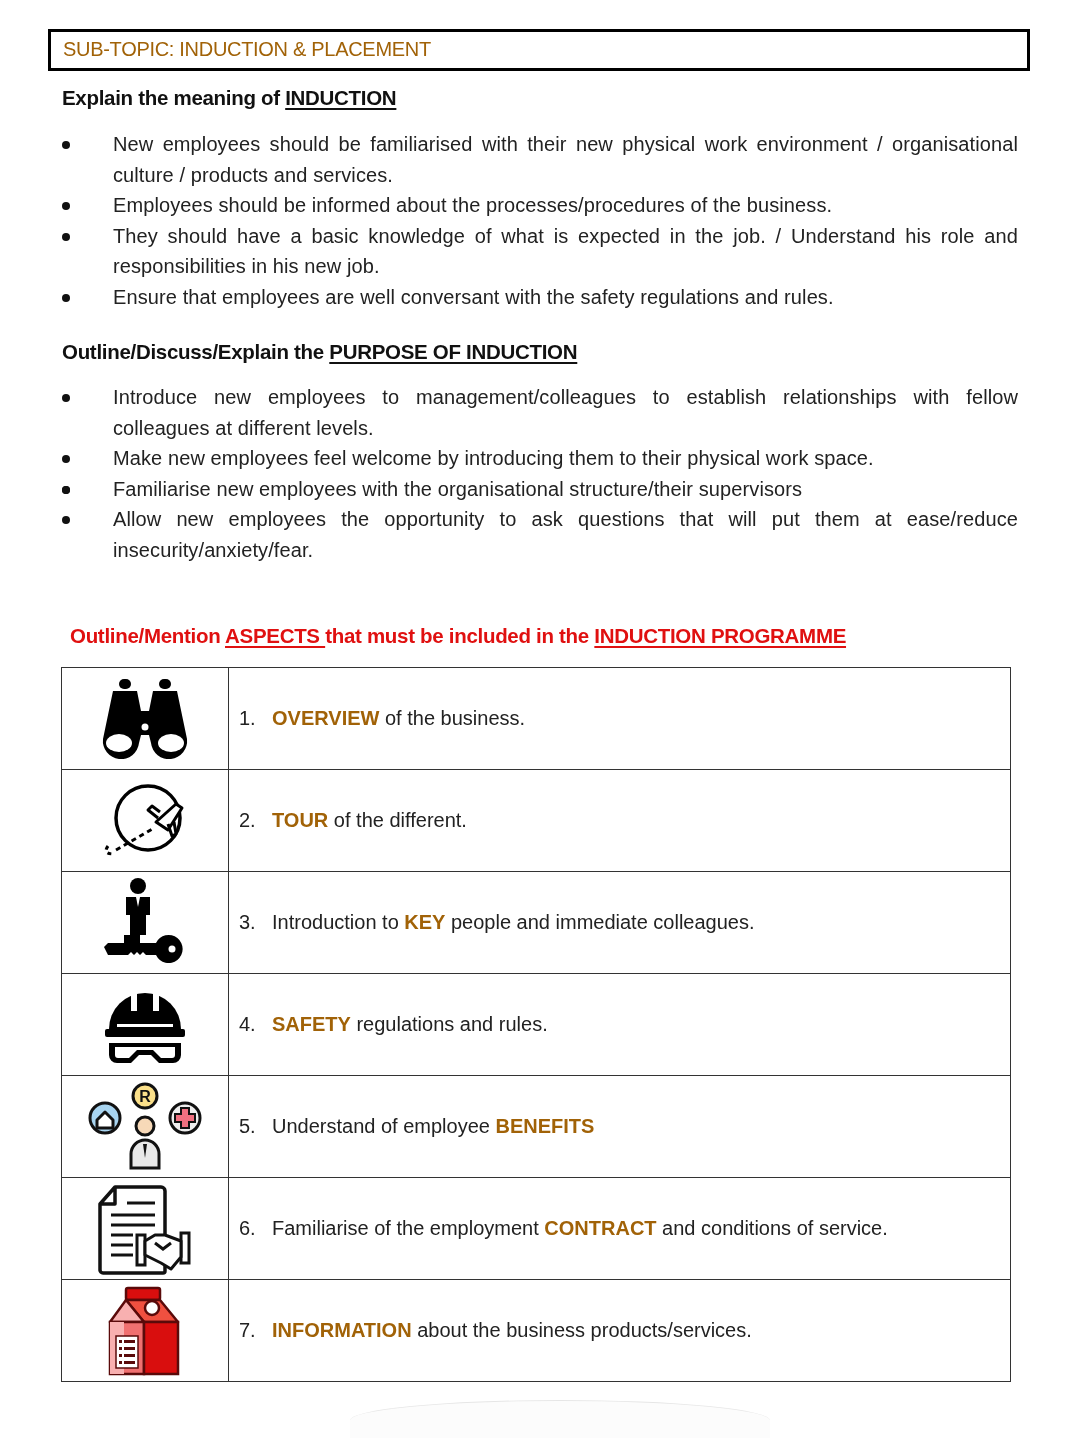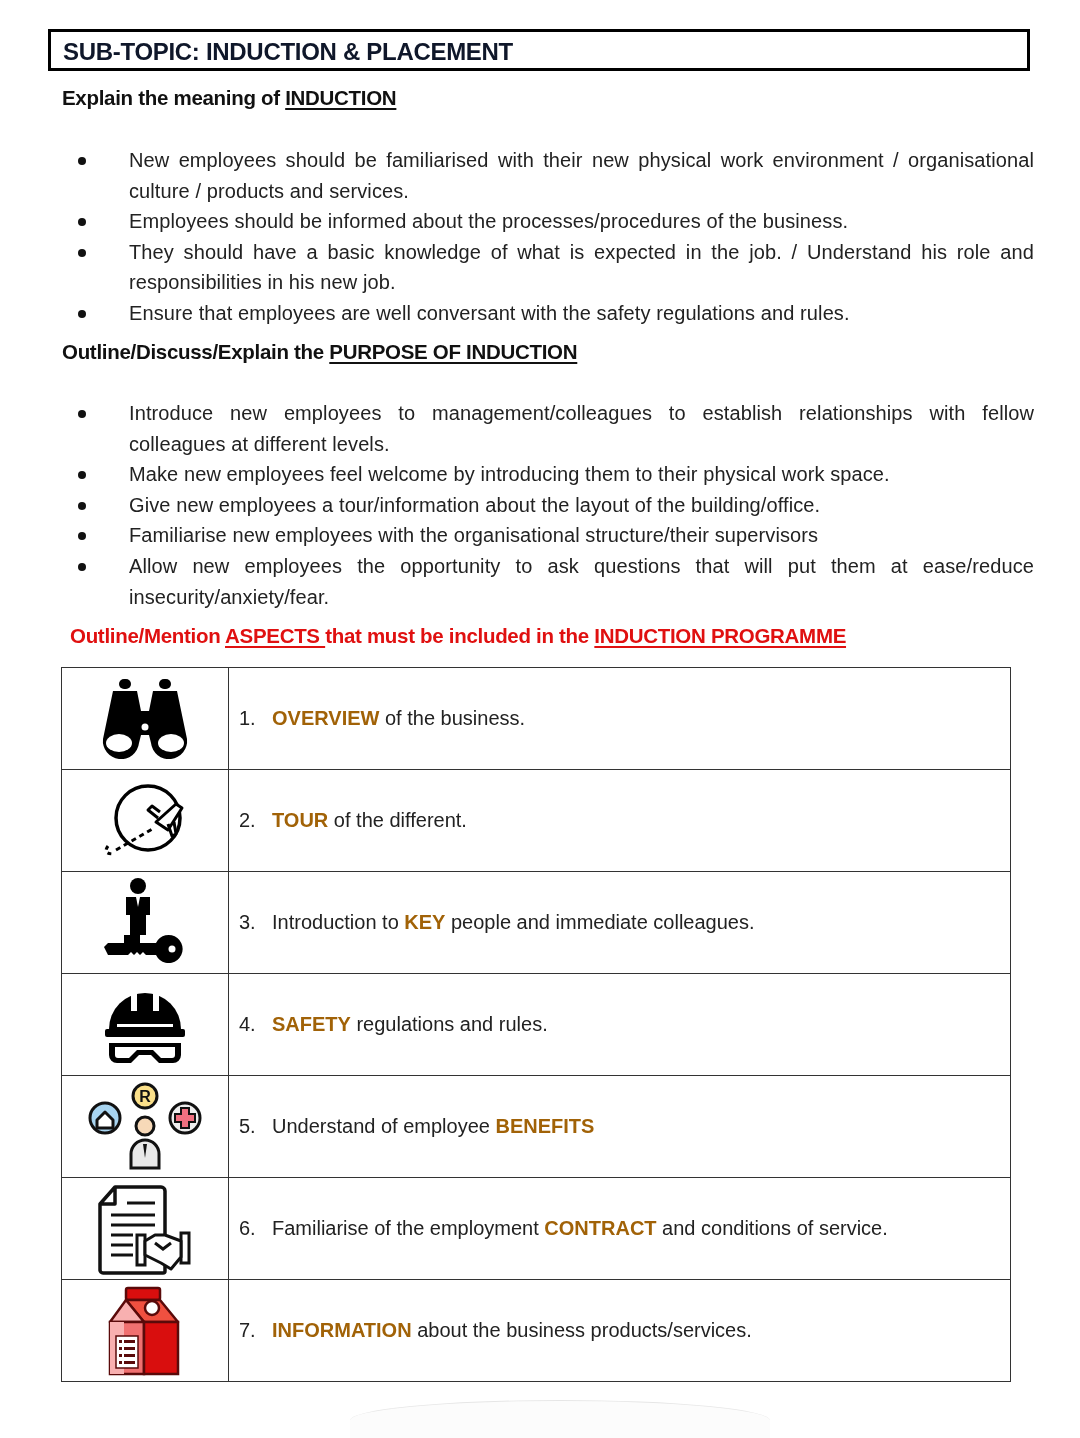--- a/index.html
+++ b/index.html
@@ -7,30 +7,30 @@
     width: 1080px; height: 1438px; position: relative; overflow: hidden;
     font-family: "Liberation Sans", "DejaVu Sans", sans-serif;
     color: #1a1a1a;
   }
   .title-box {
     position: absolute; left: 48px; top: 29px; width: 976px; height: 36px;
     border: 3px solid #000; box-sizing: content-box;
   }
   .title-box span {
     position: absolute; left: 12px; top: 6px;
-    font-weight: bold; font-size: 24px; letter-spacing: -0.3px; color: #0f172a;
+    font-weight: normal; font-size: 20px; letter-spacing: -0.3px; color: #a16207;
   }
   .heading {
     position: absolute; left: 62px;
     font-weight: bold; font-size: 20.5px; letter-spacing: -0.3px; color: #111;
   }
   .heading u { text-decoration: underline; text-underline-offset: 3px; }
   .heading.red { color: #e01010; }
   .bullets {
-    position: absolute; left: 62px; width: 956px; margin: 16px; padding: 0; list-style: none;
+    position: absolute; left: 62px; width: 956px; margin: 0; padding: 0; list-style: none;
   }
   .bullets li {
     position: relative; padding-left: 51px; font-size: 20px; line-height: 30.6px;
     text-align: justify; color: #222; letter-spacing: 0.1px;
   }
   .bullets li .dot {
     position: absolute; left: 0; top: 12px; width: 8px; height: 8px; border-radius: 50%; background: #111;
   }
   table.aspects {
     position: absolute; left: 61px; top: 667px; width: 950px;
@@ -67,21 +67,21 @@
   <li><span class="dot"></span><span>Ensure that employees are well conversant with the safety regulations and rules.</span></li>
 </ul>
 
 <div class="heading" style="top:340px;">
   <span>Outline/Discuss/Explain the </span><u>PURPOSE OF INDUCTION</u>
 </div>
 
 <ul class="bullets" style="top:382px;">
   <li><span class="dot"></span><span>Introduce new employees to management/colleagues to establish relationships with fellow colleagues at different levels.</span></li>
   <li><span class="dot"></span><span>Make new employees feel welcome by introducing them to their physical work space.</span></li>
-  <li><span class="dot"></span><span>Give new employees a tour/information about the layout of the building/office.</span></li>
+  <li><span class="dot"></span></li>
   <li><span class="dot"></span><span>Familiarise new employees with the organisational structure/their supervisors</span></li>
   <li><span class="dot"></span><span>Allow new employees the opportunity to ask questions that will put them at ease/reduce insecurity/anxiety/fear.</span></li>
 </ul>
 
 <div class="heading red" style="top:624px;margin-left:8px;">
   <span>Outline/Mention </span><u>ASPECTS </u><span>that must be included in the </span><u>INDUCTION PROGRAMME</u>
 </div>
 
 <table class="aspects">
   <tbody>

